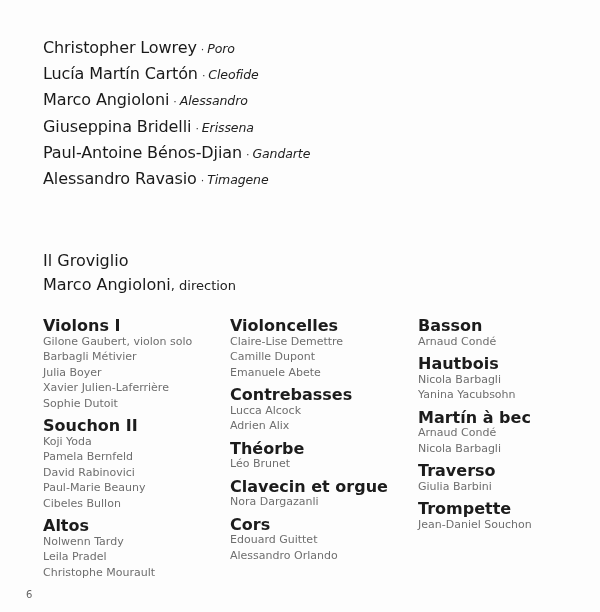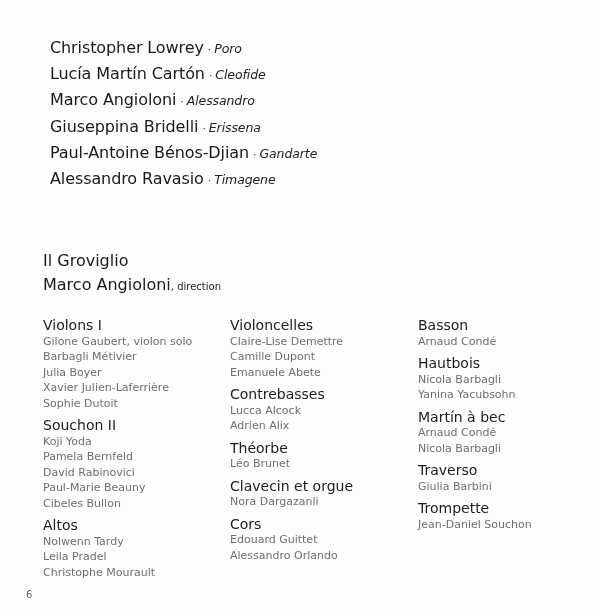--- a/index.html
+++ b/index.html
@@ -10,21 +10,21 @@
       width: 600px;
       height: 612px;
       background: #fdfdfd;
       position: relative;
       overflow: hidden;
       font-family: "DejaVu Sans", "Liberation Sans", sans-serif;
       color: #1e1e1e;
     }
     .cast {
       position: absolute;
-      left: 50px;
+      left: 43px;
       top: 36px;
     }
     .cast-row {
       font-size: 16px;
       line-height: 24.2px;
       white-space: nowrap;
       letter-spacing: -0.1px;
     }
     .cast-name {
       color: #1a1a1a;
@@ -50,36 +50,36 @@
       color: #1a1a1a;
       white-space: nowrap;
     }
     .director-line {
       font-size: 16px;
       line-height: 24px;
       color: #1a1a1a;
       white-space: nowrap;
     }
     .director-role {
-      font-size: 10px;
+      font-size: 13px;
       color: #222;
     }
     .col {
       position: absolute;
       top: 318px;
     }
     .col-1 { left: 43px; }
     .col-2 { left: 230px; }
     .col-3 { left: 418px; }
     .section {
       margin-bottom: 7px;
     }
     .section-title {
-      font-size: 14px;
-      font-weight: normal;
+      font-size: 16px;
+      font-weight: bold;
       line-height: 15.5px;
       color: #1c1c1c;
       white-space: nowrap;
     }
     .member {
       font-size: 11px;
       line-height: 15.5px;
       color: #6e6e6e;
       white-space: nowrap;
     }

